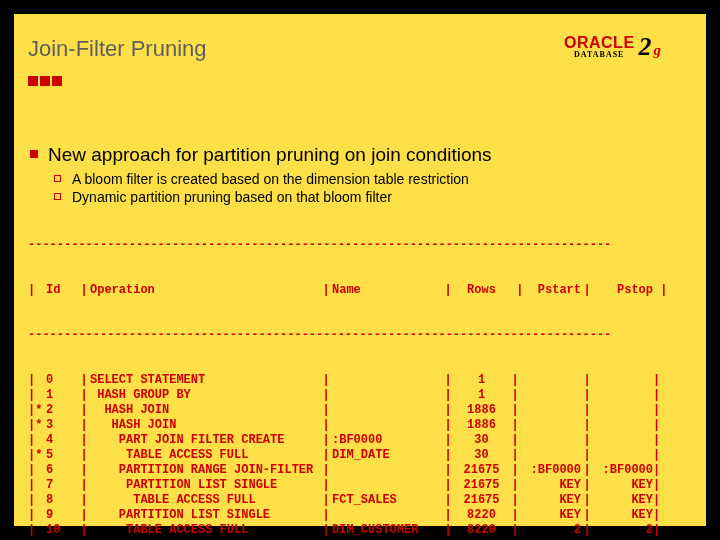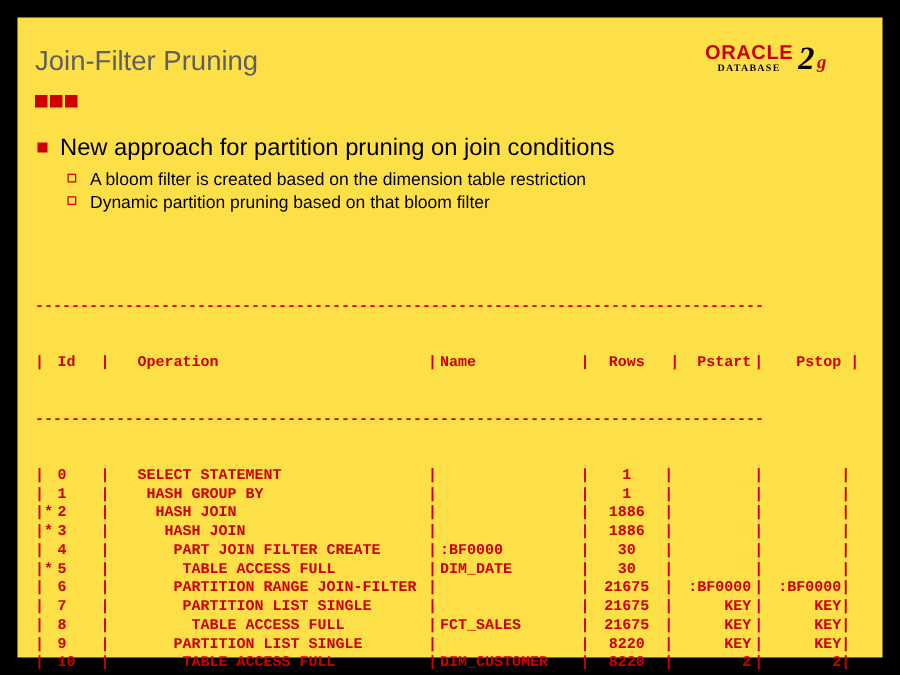--- a/index.html
+++ b/index.html
@@ -99,20 +99,21 @@
     top: 94px;
     left: 14px;
     right: 14px;
   }
   .b1 {
     position: relative;
     padding-left: 20px;
     font-size: 19px;
     color: #000;
     margin-bottom: 4px;
+    margin-top: 36px;
   }
   .b1::before {
     content: "";
     position: absolute;
     left: 2px;
     top: 6px;
     width: 8px;
     height: 8px;
     background: #c00;
   }
@@ -144,21 +145,21 @@
     font-size: 12px;
     color: #c00;
     white-space: pre;
     line-height: 1.25;
     letter-spacing: 0px;
   }
   .row { display: flex; }
   .c-mark   { width: 18px; display:inline-block; }
   .c-id     { width: 32px; text-align: left; display:inline-block; }
   .c-sep    { width: 12px; text-align: center; display:inline-block; }
-  .c-op     { width: 230px; display:inline-block;margin-left:20px; }
+  .c-op     { width: 230px; display:inline-block; }
   .c-name   { width: 110px; display:inline-block; }
   .c-rows   { width: 55px; text-align: center; display:inline-block; }
   .c-pstart { width: 60px; text-align: right; display:inline-block; }
   .c-pstop  { width: 60px; text-align: right; display:inline-block; }
   .hr { color:#c00; letter-spacing: 0; overflow:hidden; max-width: 664px; }
   #plan-rows .row .c-sep::before { content: "|"; }
   #plan-rows .row .c-mark { padding-left: 0; }
   #plan-rows .row::after { content: "|"; color:#c00; width:8px; display:inline-block; }
 </style>
 </head>

